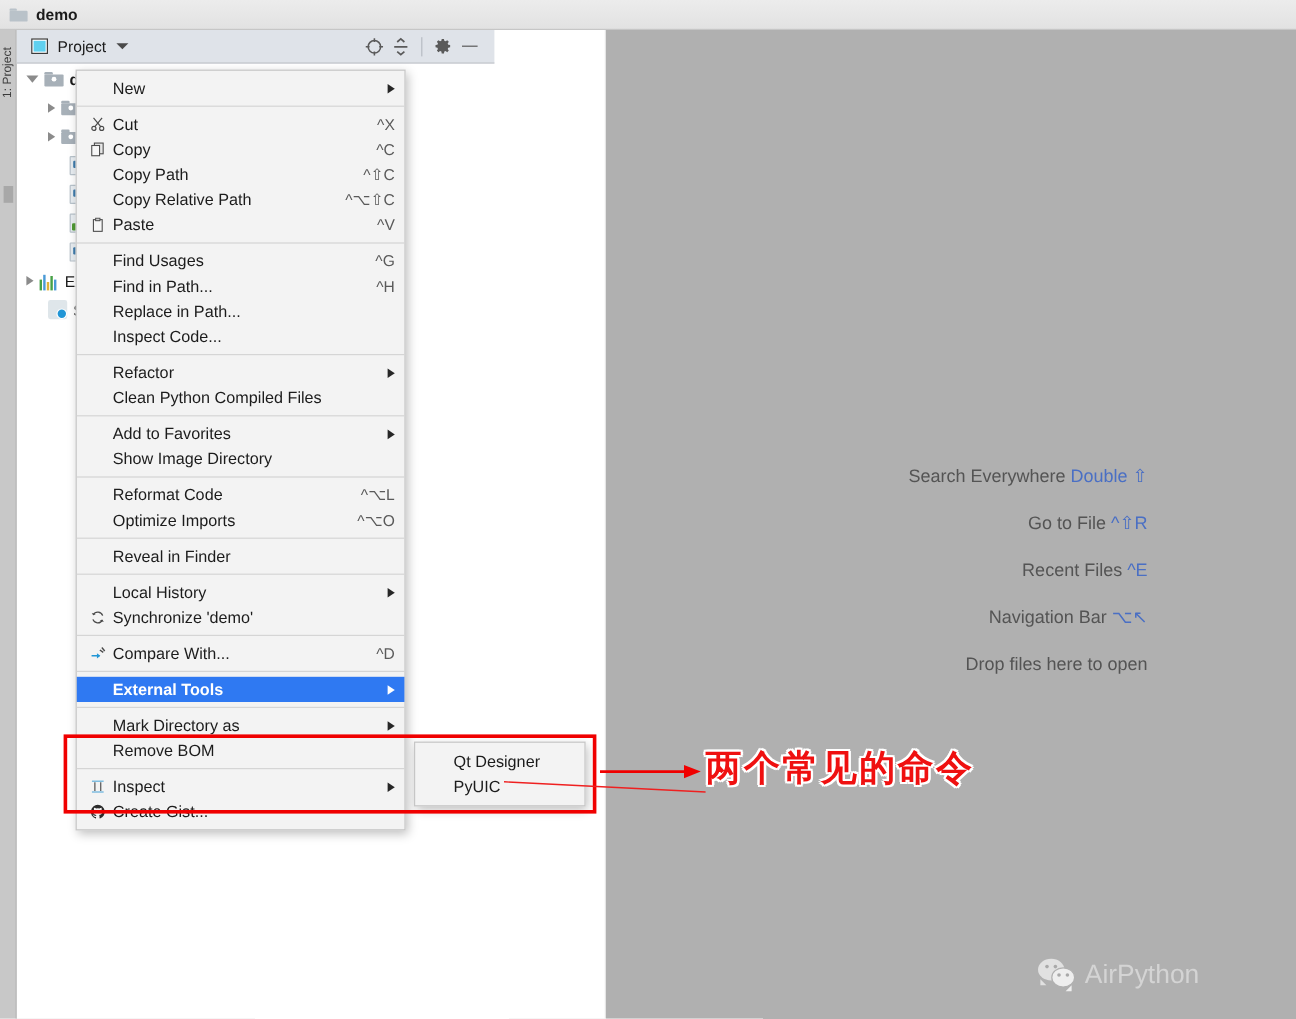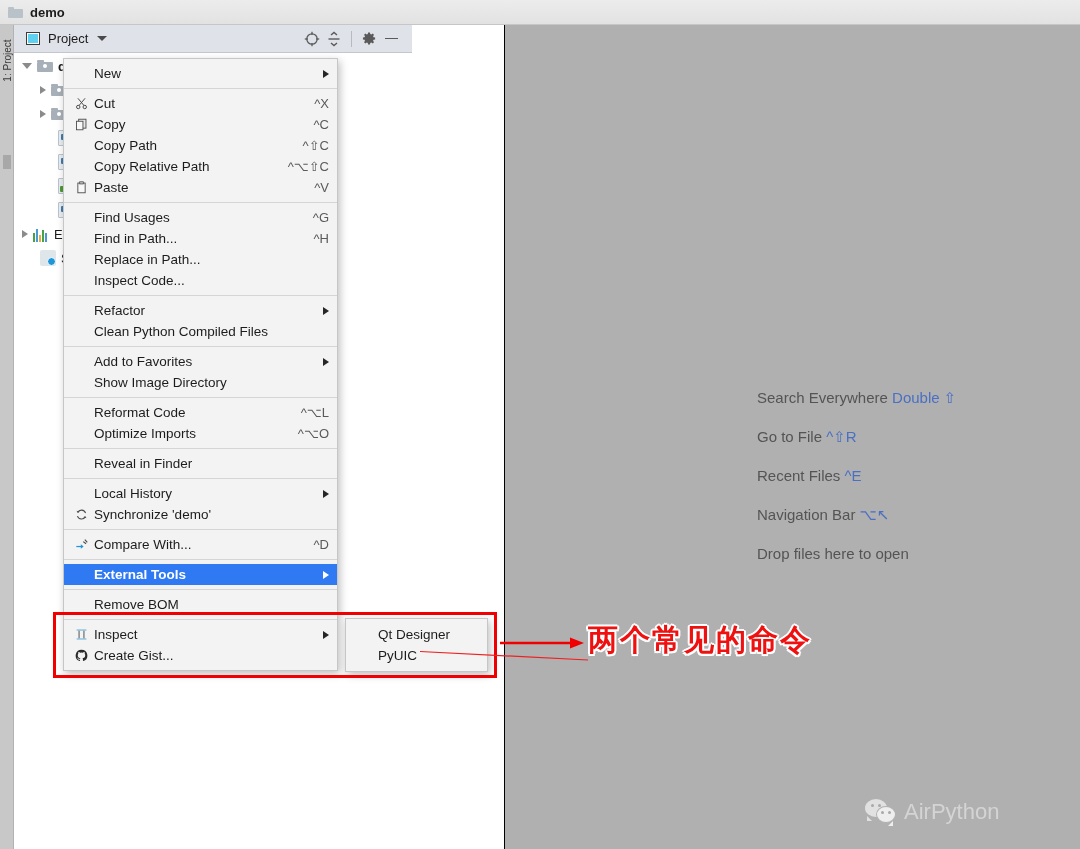--- a/index.html
+++ b/index.html
@@ -6,21 +6,21 @@
     margin: 0;
     padding: 0;
     background: #ffffff;
   }
   #screen {
     position: relative;
     width: 1080px;
     height: 849px;
     overflow: hidden;
     font-family: "Liberation Sans", "DejaVu Sans", sans-serif;
-    background: #000000;
+    background: #e5e5e5;
     user-select: none;
   }
 
   
   #titlebar {
     position: absolute;
     left: 0; top: 0;
     width: 1080px; height: 25px;
     background: linear-gradient(#ececec, #e2e2e2);
     border-bottom: 1px solid #c6c6c6;
@@ -256,21 +256,21 @@
     width: 575px; height: 824px;
     background: #b0b0b0;
   }
   #hints {
     position: absolute;
     left: 252px; top: 365px;
     font-size: 15px;
     color: #545454;
     line-height: 1;
   }
-  #hints .hint-row { margin-bottom: 24px; white-space: nowrap; }
+  #hints .hint-row { margin-bottom: 24px; white-space: nowrap; text-align: right; }
   #hints .key { color: #4a6fc4; }
 
   #watermark {
     position: absolute;
     left: 360px; top: 774px;
     display: flex;
     align-items: center;
     color: #d6d6d6;
     font-size: 22px;
     opacity: 0.95;
@@ -722,20 +722,25 @@
     <div class="msep"></div>
 
     <div class="mi highlight">
       <span class="mi-ico"></span>
       <span class="mi-label">External Tools</span>
       <span class="mi-arrow"></span>
     </div>
     <div class="msep"></div>
     <div class="mi">
       <span class="mi-ico"></span>
+      <span class="mi-label">Mark Directory as</span>
+      <span class="mi-arrow"></span>
+    </div>
+    <div class="mi">
+      <span class="mi-ico"></span>
       <span class="mi-label">Remove BOM</span>
     </div>
     <div class="msep"></div>
 
     <div class="mi">
       <span class="mi-ico">
         <svg width="13" height="13" viewBox="0 0 16 16">
           <line x1="2" y1="2.5" x2="14" y2="2.5" stroke="#7fbde0" stroke-width="1.6"></line>
           <line x1="2" y1="13.5" x2="14" y2="13.5" stroke="#7fbde0" stroke-width="1.6"></line>
           <line x1="5" y1="3.5" x2="5" y2="12.5" stroke="#5a5a5a" stroke-width="1.3"></line>

